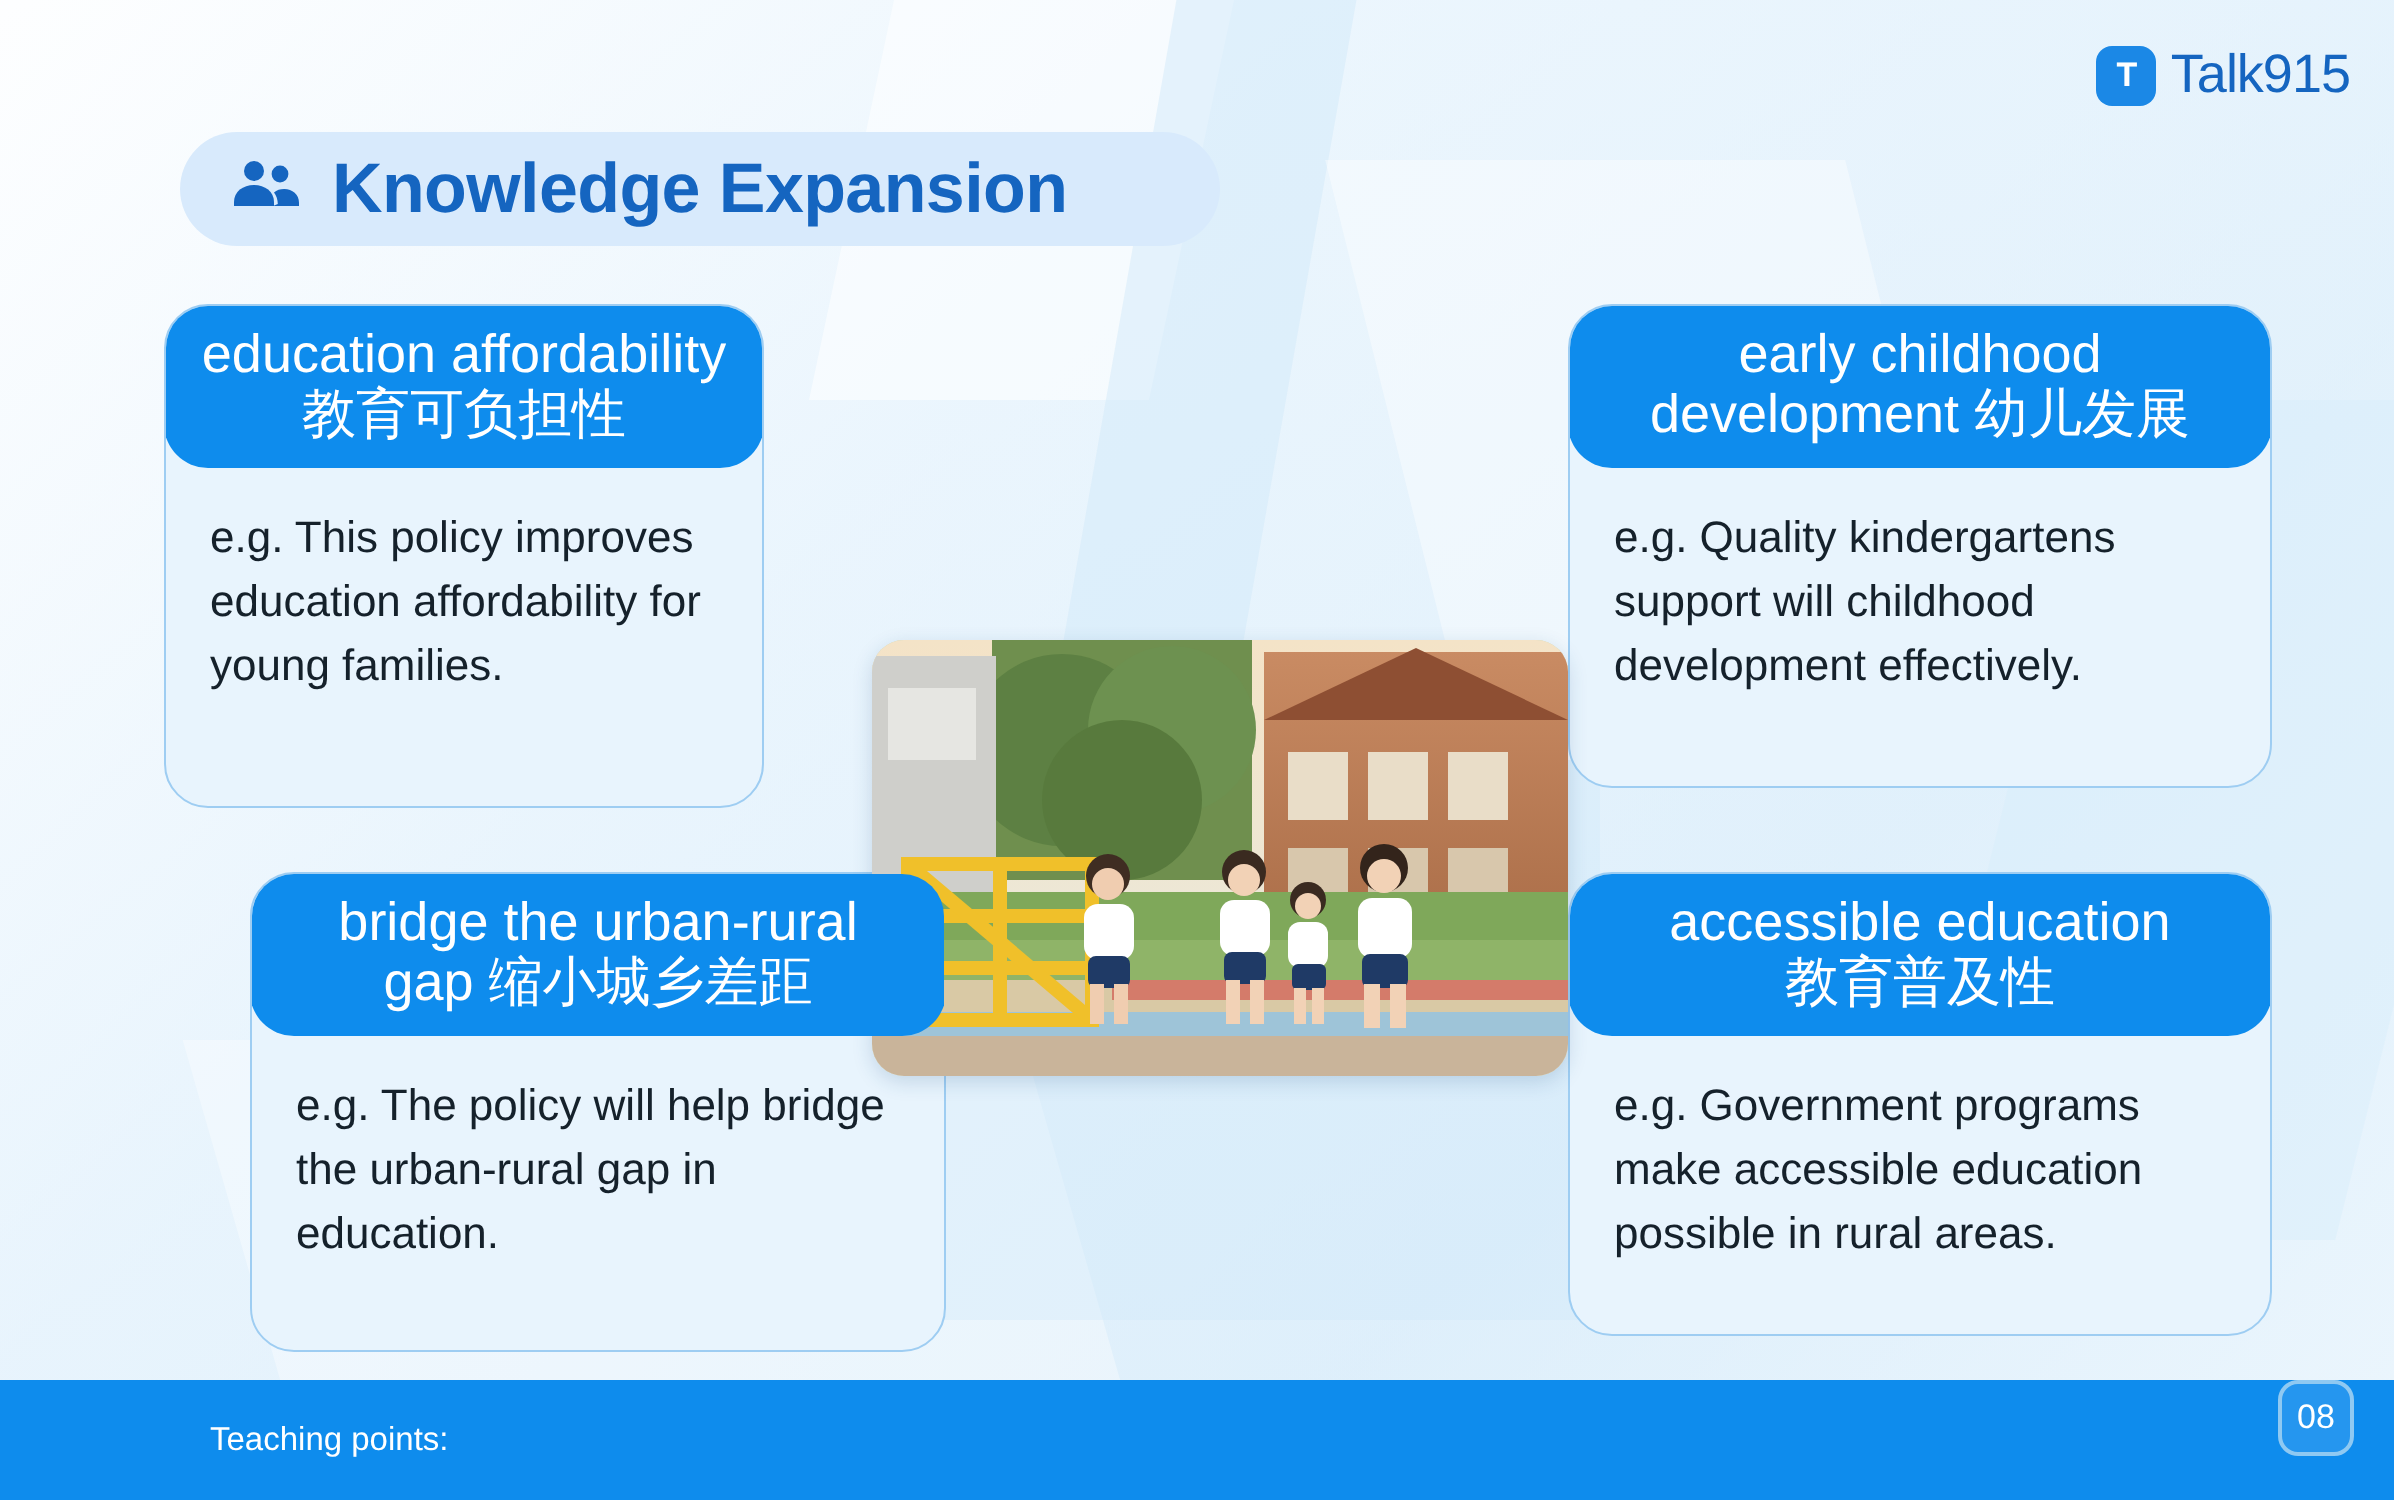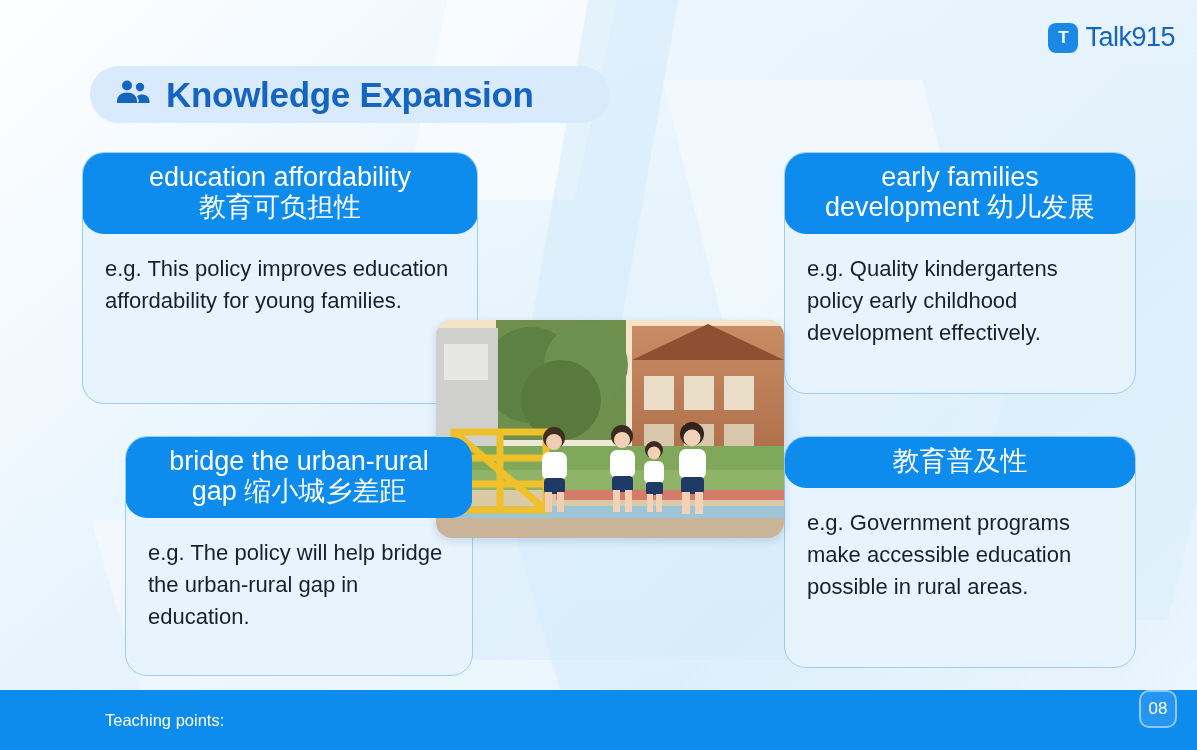--- a/index.html
+++ b/index.html
@@ -74,21 +74,21 @@
     z-index: 2;
     margin: -1px;
   }
   .card-body {
     padding: 20px 22px 22px;
     color: #15212b;
     font-size: 22px;
     line-height: 1.45;
   }
 
-  #card-tl { left: 82px;  top: 152px; width: 396px; height: 252px; }
+  #card-tl { left: 82px;  top: 152px; width: 300px; height: 252px; }
   #card-bl { left: 82px;  top: 436px; width: 348px; height: 240px; margin-left: 43px; }
   #card-tr { left: 784px; top: 152px; width: 352px; height: 242px; }
   #card-br { left: 784px; top: 436px; width: 352px; height: 232px; }
 
   #card-tl .card-head, #card-bl .card-head { }
   #card-tr .card-head, #card-br .card-head { }
 
   
   .photo {
     position: absolute; left: 436px; top: 320px;
@@ -161,28 +161,29 @@
   <div class="card" id="card-bl">
     <div class="card-head">
       <div>bridge the urban-rural</div>
       <div>gap 缩小城乡差距</div>
     </div>
     <div class="card-body">e.g. The policy will help bridge the urban-rural gap in education.</div>
   </div>
 
   <div class="card" id="card-tr">
     <div class="card-head">
-      <div>early families</div>
+      <div>early childhood</div>
       <div>development 幼儿发展</div>
     </div>
-    <div class="card-body">e.g. Quality kindergartens policy early childhood development effectively.</div>
+    <div class="card-body">e.g. Quality kindergartens support will childhood development effectively.</div>
   </div>
 
   <div class="card" id="card-br">
     <div class="card-head">
+      <div>accessible education</div>
       <div>教育普及性</div>
     </div>
     <div class="card-body">e.g. Government programs make accessible education possible in rural areas.</div>
   </div>
 
   <div class="photo">
     <svg viewBox="0 0 348 218" preserveAspectRatio="xMidYMid slice">
       <defs>
         <linearGradient id="sky" x1="0" y1="0" x2="0" y2="1">
           <stop offset="0%" stop-color="#f4e3c7"></stop>

